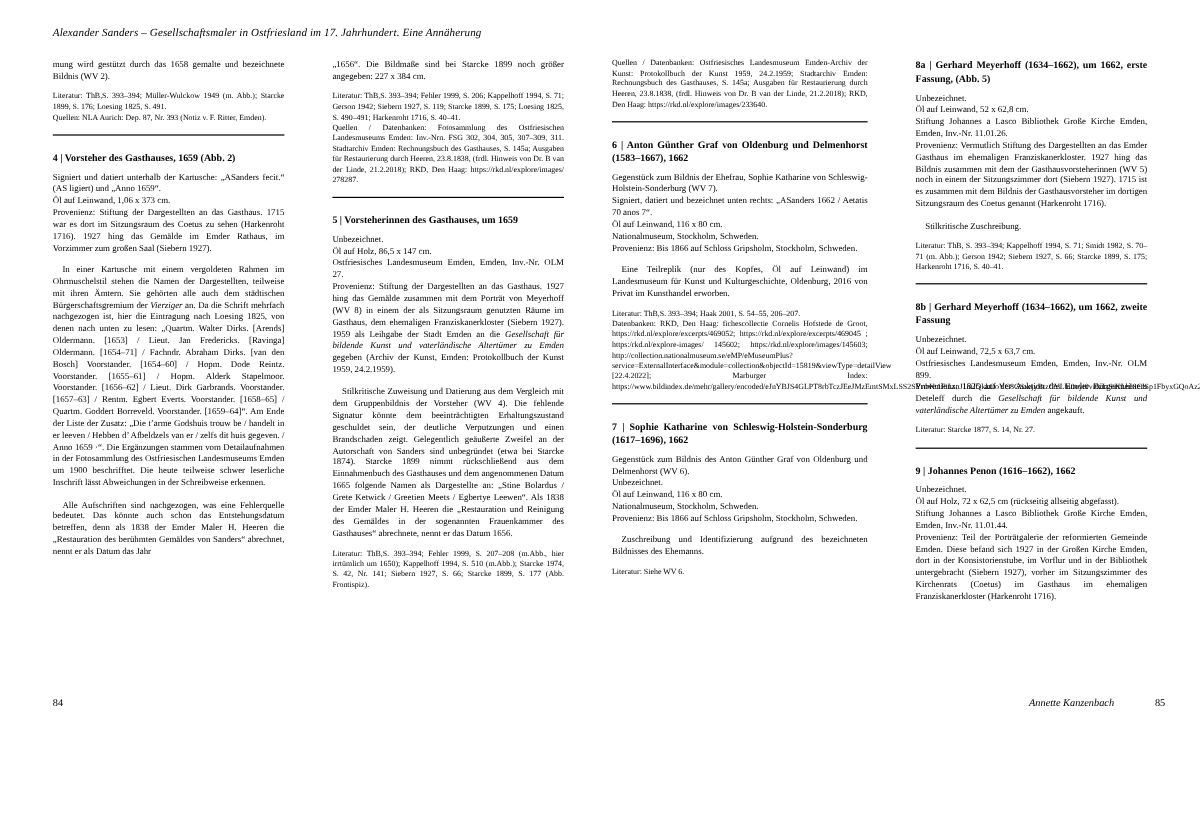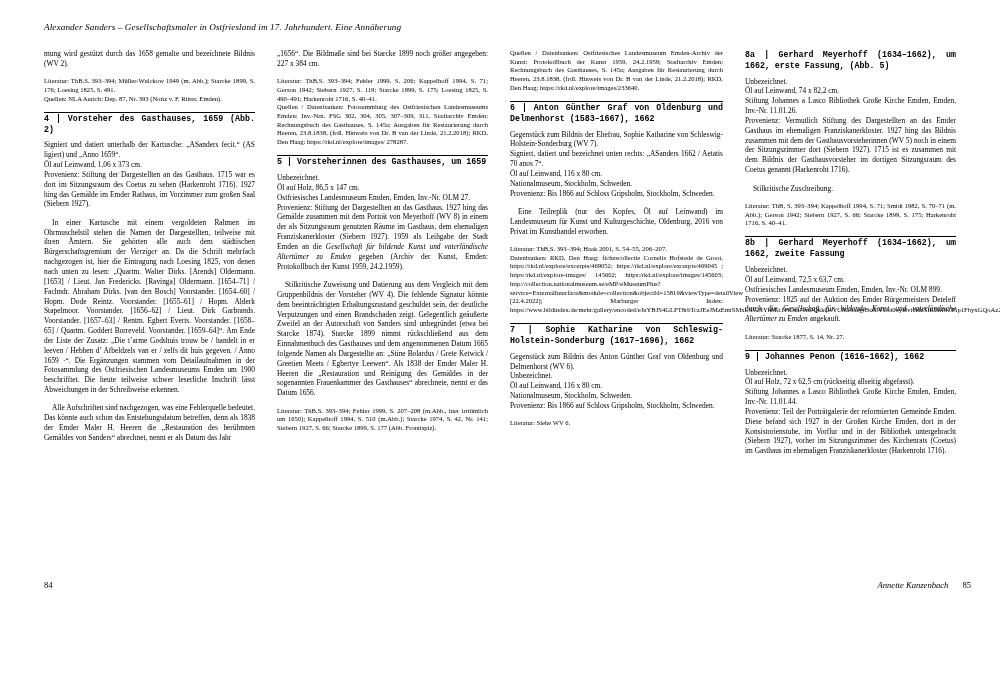--- a/index.html
+++ b/index.html
@@ -23,46 +23,45 @@
   }
   .running-head {
     font-size: 9.2px;
     font-style: italic;
     letter-spacing: 0.1px;
     margin-bottom: 17px;
     white-space: nowrap;
   }
   .columns {
     display: flex;
-    gap: 22px;
+    gap: 40px;
     height: 585px;
   }
   .col {
     width: 213px;
     font-size: 7.4px;
     line-height: 1.33;
     text-align: justify;
     hyphens: auto;
   }
   .blk { margin-bottom: 8.5px; }
   .blk:last-child { margin-bottom: 0; }
   p { margin: 0; }
   p + p { margin-top: 0px; }
   .indent { text-indent: 8px; }
   .head {
     font-size: 8.3px;
     font-weight: bold;
     line-height: 1.3;
     margin: 0 0 5px 0;
     padding-top: 1px;
-    font-family: Liberation Mono, monospace;
   }
   .head-rule {
     border-top: 0.8px solid #000;
-    padding-top: 1px;
+    padding-top: 14px;
     margin-top: 2px;
   }
   .small {
     font-size: 6.6px;
     line-height: 1.32;
     text-align: justify;
   }
   .footer {
     position: absolute;
     left: 44px;
@@ -70,21 +69,21 @@
     bottom: 18px;
     display: flex;
     justify-content: space-between;
     align-items: baseline;
     font-size: 8.6px;
   }
   .footer .author {
     font-style: italic;
     font-size: 8.6px;
   }
-  .folio-right { display: flex; gap: 14px; align-items: flex-end; }
+  .folio-right { display: flex; gap: 34px; align-items: flex-end; }
 </style>
 </head>
 <body>
 
 <div class="page">
 
   <div class="running-head">Alexander Sanders – Gesellschaftsmaler in Ostfriesland im 17. Jahrhundert. Eine Annäherung</div>
 
   <div class="columns">
     <div class="col" id="col-1">
@@ -150,29 +149,32 @@
           <p>Datenbanken: RKD, Den Haag: fichescollectie Cornelis Hofstede de  Groot,  https://rkd.nl/explore/excerpts/469052;  https://rkd.nl/explore/excerpts/469045 ; https:/rkd.nl/explore-images/ 145602; https:/rkd.nl/explore/images/145603; http://collection.nationalmuseum.se/eMP/eMuseumPlus?service=ExternalInterface&amp;module=collection&amp;objectId=15819&amp;viewType=detailView [22.4.2022]; Marburger Index: https://www.bildindex.de/mehr/gallery/encoded/eJnYBJS4GLPT8rbTczJEeJMzEmtSMxLSS2SYnbKt1FiLsnJ1mJQkkOoYC8GSxejyBtzCYLbi0oyi0vi0zIzSiKLhISCISp1FbyxGQoAz20Xw*".</p>
         </div>
         <div class="head head-rule">7 | Sophie Katharine von Schleswig-Holstein-Sonderburg (1617–1696), 1662</div>
         <div class="blk">
           <p>Gegenstück zum Bildnis des Anton Günther Graf von Oldenburg und Delmenhorst (WV 6).</p>
           <p>Unbezeichnet.</p>
           <p>Öl auf Leinwand, 116 x 80 cm.</p>
           <p>Nationalmuseum, Stockholm, Schweden.</p>
           <p>Provenienz: Bis 1866 auf Schloss Gripsholm, Stockholm, Schweden.</p>
         </div>
+        <div class="blk">
+          <p class="indent">Zuschreibung und Identifizierung aufgrund des bezeichneten Bildnisses des Ehemanns.</p>
+        </div>
         <div class="blk small">
           <p>Literatur: Siehe WV 6.</p>
         </div>
       </div>
     <div class="col" id="col-4">
         <div class="head">8a | Gerhard Meyerhoff (1634–1662), um 1662, erste Fassung, (Abb. 5)</div>
         <div class="blk">
           <p>Unbezeichnet.</p>
-          <p>Öl auf Leinwand, 74 x 82,2 cm.</p>
+          <p>Öl auf Leinwand, 52 x 62,8 cm.</p>
           <p>Stiftung Johannes a Lasco Bibliothek Große Kirche Emden, Emden, Inv.-Nr. 11.01.26.</p>
           <p>Provenienz: Vermutlich Stiftung des Dargestellten an das Emder Gasthaus im ehemaligen Franziskanerkloster. 1927 hing das Bildnis zusammen mit dem der Gasthausvorsteherinnen (WV 5) noch in einem der Sitzungszimmer dort (Siebern 1927). 1715 ist es zusammen mit dem Bildnis der Gasthausvorsteher im dortigen Sitzungsraum des Coetus genannt (Harkenroht 1716).</p>
         </div>
         <div class="blk">
           <p class="indent">Stilkritische Zuschreibung.</p>
         </div>
         <div class="blk small">
           <p>Literatur: ThB, S. 393–394; Kappelhoff 1994, S. 71; Smidt 1982, S. 70–71 (m. Abb.); Gerson 1942; Siebern 1927, S. 66; Starcke 1899, S. 175; Harkenroht 1716, S. 40–41.</p>
         </div>
         <div class="head head-rule">8b | Gerhard Meyerhoff (1634–1662), um 1662, zweite Fassung</div>

